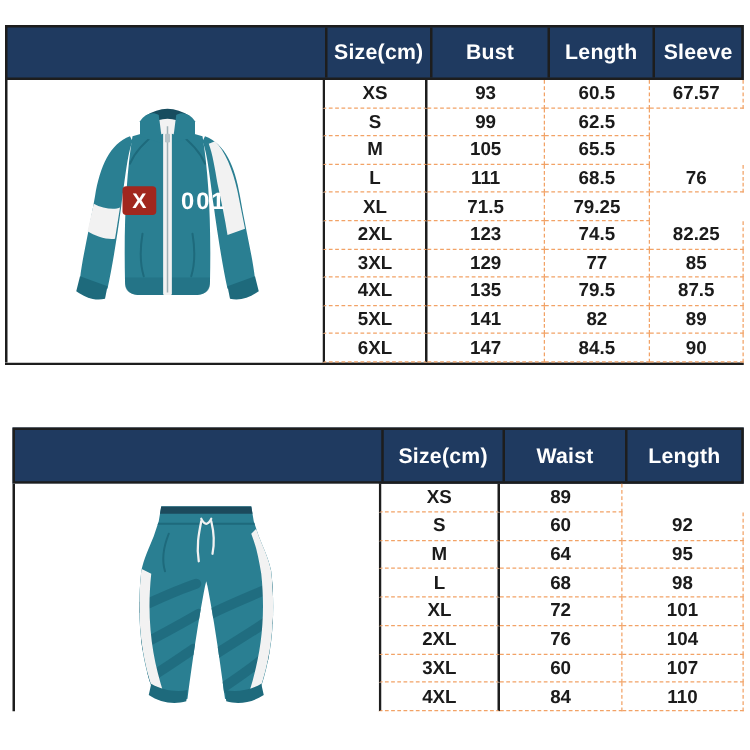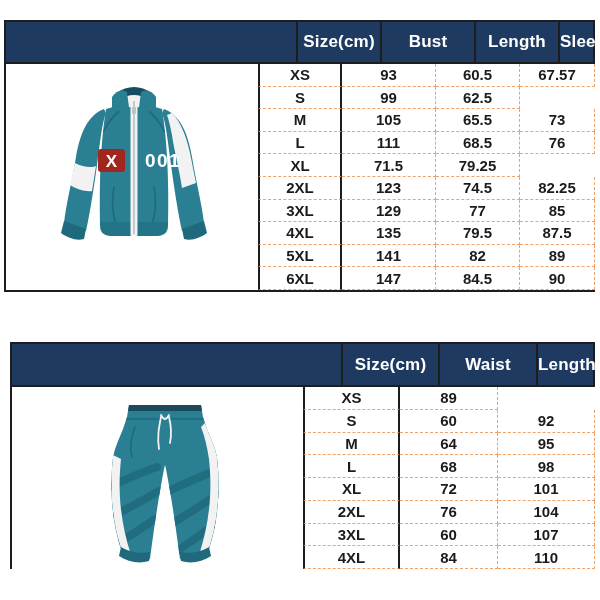--- a/index.html
+++ b/index.html
@@ -15,21 +15,20 @@
 
   .tbl { position:absolute; }
   #jacketTbl { left:4px;  top:20px;  width:591px; }
   #pantsTbl  { left:10px; top:342px; width:585px; }
 
   
   .thead {
     display:grid;
     background:var(--header-navy,#1f3a60);
     border:2px solid var(--line-black,#1d1d1d);
-    padding-left:36px;
   }
   #jacketTbl .thead { grid-template-columns:254px 84px 94px 84px auto; height:44px; }
   #pantsTbl  .thead { grid-template-columns:293px 97px 98px auto;      height:45px; }
   .th {
     display:flex; align-items:center; justify-content:center;
     color:var(--header-text,#fff);
     font-weight:bold; font-size:17px; letter-spacing:.2px;
   }
   .th + .th { border-left:2px solid var(--line-black,#1d1d1d); }
 
@@ -135,21 +134,20 @@
           </div>
           <div class="row">
             <div class="cell c0">S</div>
             <div class="cell c1">99</div>
             <div class="cell c2">62.5</div>
           </div>
           <div class="row">
             <div class="cell c0">M</div>
             <div class="cell c1">105</div>
             <div class="cell c2">65.5</div>
-            <div class="cell c3">73</div>
           </div>
           <div class="row">
             <div class="cell c0">L</div>
             <div class="cell c1">111</div>
             <div class="cell c2">68.5</div>
             <div class="cell c3">76</div>
           </div>
           <div class="row">
             <div class="cell c0">XL</div>
             <div class="cell c2">71.5</div>

